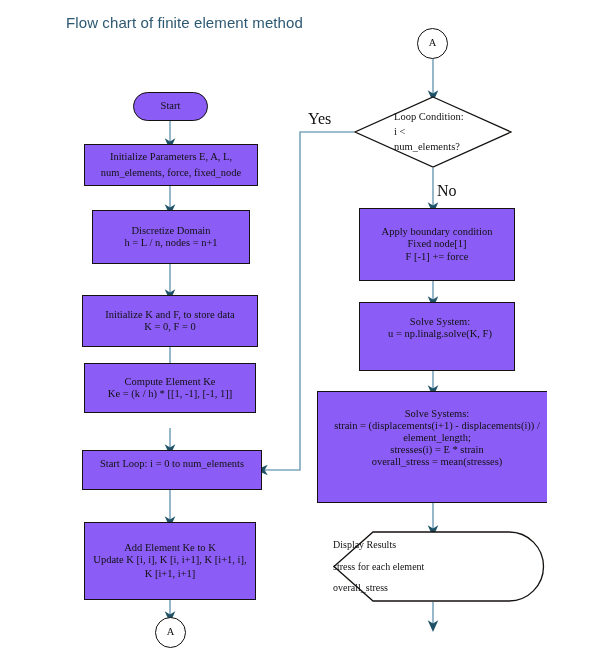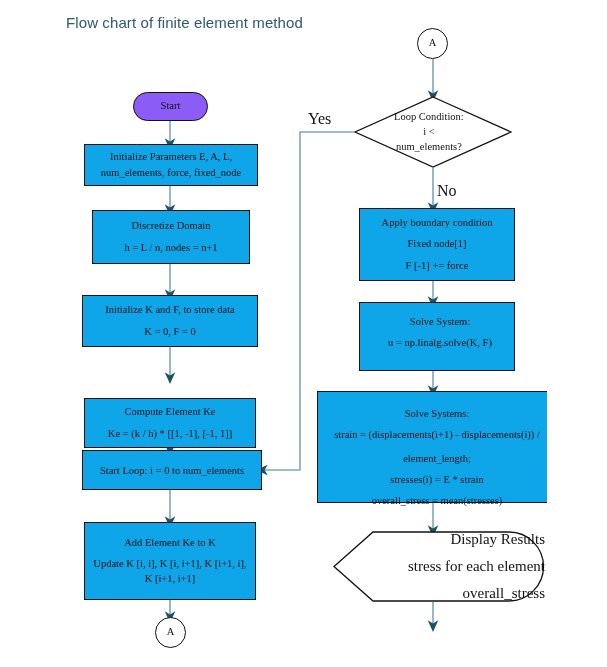--- a/index.html
+++ b/index.html
@@ -42,60 +42,60 @@
     display: flex;
     flex-direction: column;
     align-items: center;
     justify-content: center;
     text-align: center;
     color: #111111;
     font-size: 10.5px;
     line-height: 1.15;
   }
   .node .ln { display: block; white-space: nowrap; }
-  .node .ln + .ln { margin-top: 9px; }
+  .node .ln + .ln { }
 
   .proc {
     border: 1.3px solid #14110f;
-    background: #0ea5e9;
+    background: #8b5cf6;
   }
   .term {
     border: 1.3px solid #14110f;
     background: #8b5cf6;
     border-radius: 999px;
   }
   .conn-circle {
     border: 1.3px solid #14110f;
     background: #ffffff;
     border-radius: 50%;
   }
   .diamond-wrap {
     position: absolute;
   }
   .diamond-wrap svg { display: block; position: absolute; top: 0; left: 0; }
   .diamond-label {
     position: absolute;
     color: #111111;
     font-size: 10.5px;
     line-height: 1.45;
-    text-align: center;
+    text-align: left;
     white-space: nowrap;
   }
   .flag-wrap { position: absolute; }
   .flag-wrap svg { display: block; position: absolute; top: 0; left: 0; }
   .flag-label {
     position: absolute;
     left: 0; top: 0;
     width: 100%; height: 100%;
     display: flex;
     flex-direction: column;
-    align-items: flex-end;
+    align-items: flex-start;
     justify-content: center;
     color: #111111;
-    font-size: 15px;
+    font-size: 10px;
     line-height: 1.15;
   }
   .flag-label .ln + .ln { margin-top: 10px; }
 
   #edges {
     position: absolute;
     left: 0; top: 0;
     width: 607px;
     height: 667px;
     pointer-events: none;
@@ -170,26 +170,26 @@
   <div class="node proc" style="left:92px; top:210px; width:158px; height:54px;">
     <span class="ln">Discretize Domain</span>
     <span class="ln">h = L / n, nodes = n+1</span>
   </div>
 
   <div class="node proc" style="left:82px; top:295px; width:176px; height:52px;">
     <span class="ln">Initialize K and F, to store data</span>
     <span class="ln">K = 0, F = 0</span>
   </div>
 
-  <div class="node proc" style="left:84px; top:398px; width:172px; height:50px;">
+  <div class="node proc" style="left:84px; top:363px; width:172px; height:50px;">
     <span class="ln">Compute Element Ke</span>
     <span class="ln">Ke = (k / h) * [[1, -1], [-1, 1]]</span>
   </div>
 
-  <div class="node proc" style="left:82px; top:450px; width:180px; height:40px; justify-content:flex-start; padding-top:14px;">
+  <div class="node proc" style="left:82px; top:450px; width:180px; height:40px; justify-content:flex-start; padding-top:7px;">
     <span class="ln">Start Loop: i = 0 to num_elements</span>
   </div>
 
   <div class="node proc" style="left:84px; top:522px; width:172px; height:78px;">
     <span class="ln">Add Element Ke to K</span>
     <span class="ln">Update K [i, i], K [i, i+1], K [i+1, i],</span>
     <span class="ln" style="margin-top:2px;">K [i+1, i+1]</span>
   </div>
 
   <div class="node conn-circle" style="left:155px; top:617px; width:31px; height:31px;">
@@ -218,21 +218,21 @@
   </div>
 
   <div class="node proc" style="left:359px; top:302px; width:156px; height:69px; justify-content:flex-start; padding-top:13px;padding-left:6px;">
     <span class="ln">Solve System:</span>
     <span class="ln">u = np.linalg.solve(K, F)</span>
   </div>
 
   <div class="node proc" style="left:317px; top:391px; width:240px; height:112px; justify-content:flex-start; padding-top:16px;">
     <span class="ln">Solve Systems:</span>
     <span class="ln">strain = (displacements(i+1) - displacements(i)) /</span>
-    <span class="ln" style="margin-top:12px;">element_length;</span>
+    <span class="ln" style="margin-top:0;">element_length;</span>
     <span class="ln">stresses(i) = E * strain</span>
     <span class="ln">overall_stress = mean(stresses)</span>
   </div>
 
   <div class="flag-wrap" style="left:333px; top:531px; width:212px; height:71px;">
     <svg width="212" height="71" viewBox="0 0 212 71">
       <path d="M40,1 L176,1 A34,34 0 0 1 176,70 L40,70 L1,35.5 Z" fill="#ffffff" stroke="#14110f" stroke-width="1.3"></path>
     </svg>
     <div class="flag-label">
       <span class="ln">Display Results</span>

